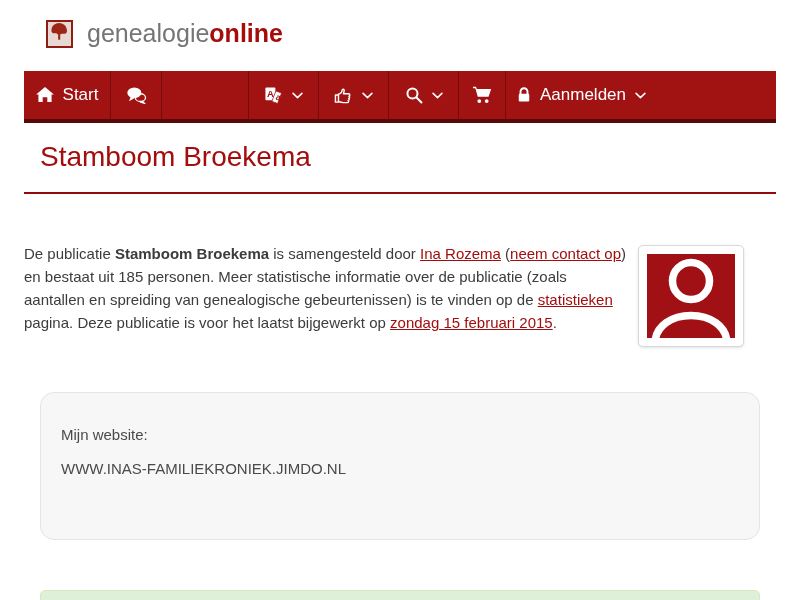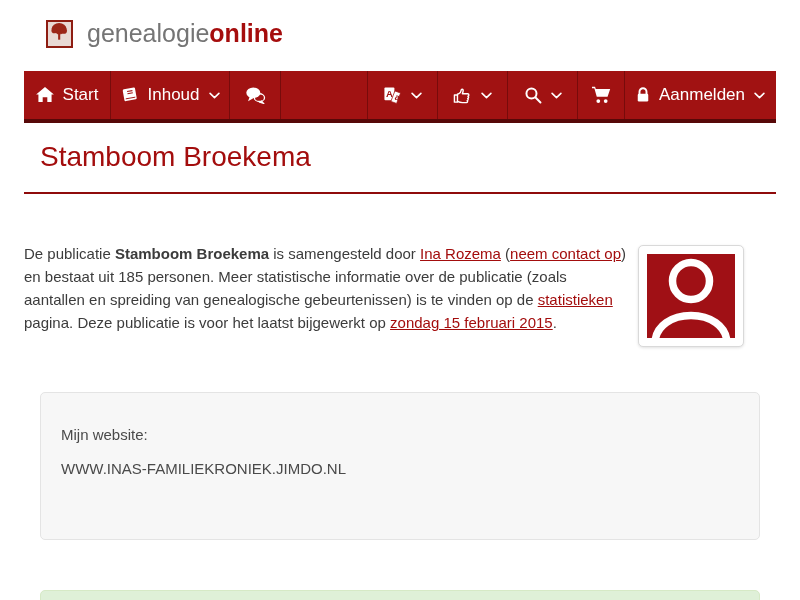--- a/index.html
+++ b/index.html
@@ -49,21 +49,21 @@
     background: #fff; border: 1px solid #d9d9d9; border-radius: 5px; padding: 8px;
     box-shadow: 0 1px 3px rgba(0,0,0,0.12); cursor: pointer;
   }
   .avatar-red { width: 100%; height: 100%; background: #a01015; overflow: hidden; }
   .intro-text { margin: 0; font-size: 15px; line-height: 23px; color: #3c3c3c; }
   .intro-text a { color: #a30d0d; text-decoration: underline; white-space: nowrap; cursor: pointer; }
   .intro-text b { font-weight: bold; }
 
   .website-box {
     position: absolute; left: 40px; top: 392px; width: 720px; height: 148px;
-    background: #f7f7f7; border: 1px solid #e4e4e4; border-radius: 5px;
+    background: #f7f7f7; border: 1px solid #e4e4e4; border-radius: 14px;
     padding: 30px 20px 0; font-size: 15px; line-height: 23px; color: #4a4a4a;
   }
   .website-box p { margin: 0 0 11px; }
 
   .alert-green {
     position: absolute; left: 40px; top: 590px; width: 720px; height: 60px;
     background: #dff0d8; border: 1px solid #d6e9c6; border-radius: 5px;
   }
 </style>
 </head>
@@ -93,38 +93,20 @@
 
     <div class="nav-item w-start">
       <span class="icn">
         <svg width="18" height="16" viewBox="0 0 20 18">
             <path fill="#fff" d="M10 0 L20 8.5 h-2.6 V17 h-4.8 v-5.4 H7.4 V17 H2.6 V8.5 H0 Z"></path>
           </svg>
       </span>
       <span>Start</span>
     </div>
 
-    <div class="nav-item w-inhoud">
-      <span class="icn">
-        <svg width="18" height="18" viewBox="0 0 20 20">
-          <g transform="rotate(-10 10 10)">
-            <path fill="#fff" d="M4.5 2.5 h11 a1.2 1.2 0 0 1 1.2 1.2 v11 a1.2 1.2 0 0 1 -1.2 1.2 h-11 a1.6 1.6 0 0 1 -1.6 -1.6 V4.1 a1.6 1.6 0 0 1 1.6 -1.6 Z"></path>
-            <line x1="4.6" y1="13.4" x2="15.4" y2="13.4" stroke="#a11212" stroke-width="1"></line>
-            <line x1="7.5" y1="5.6" x2="13.5" y2="5.6" stroke="#a11212" stroke-width="1.3"></line>
-            <line x1="7.5" y1="8.1" x2="13.5" y2="8.1" stroke="#a11212" stroke-width="1.3"></line>
-          </g>
-        </svg>
-      </span>
-      <span>Inhoud</span>
-      <span class="icn">
-        <svg width="11" height="7" viewBox="0 0 12 7" fill="none" stroke="#fff" stroke-width="1.7" stroke-linecap="round" stroke-linejoin="round">
-            <path d="M1.2 1.2 L6 5.8 L10.8 1.2"></path>
-          </svg>
-      </span>
-    </div>
 
     <div class="nav-item w-comments">
       <span class="icn">
         <svg width="21" height="18" viewBox="0 0 24 20">
           <ellipse cx="9.5" cy="7.5" rx="8" ry="6" fill="#fff"></ellipse>
           <path d="M5.5 11.5 L3.5 17 l6.5 -3.5 Z" fill="#fff"></path>
           <ellipse cx="16.5" cy="13" rx="5.8" ry="4.4" fill="none" stroke="#fff" stroke-width="1.5"></ellipse>
           <path d="M18.5 16.5 l2.5 3 -5 -1.6" fill="none" stroke="#fff" stroke-width="1.5"></path>
         </svg>
       </span>

